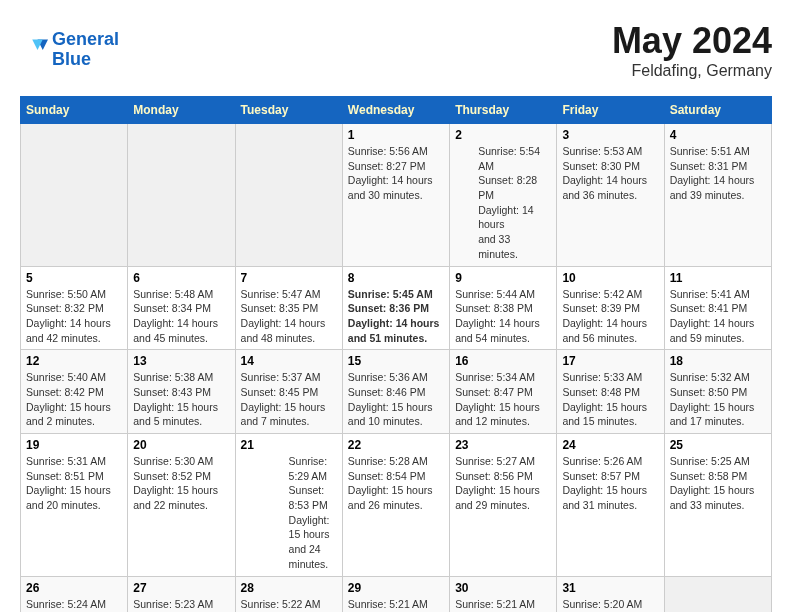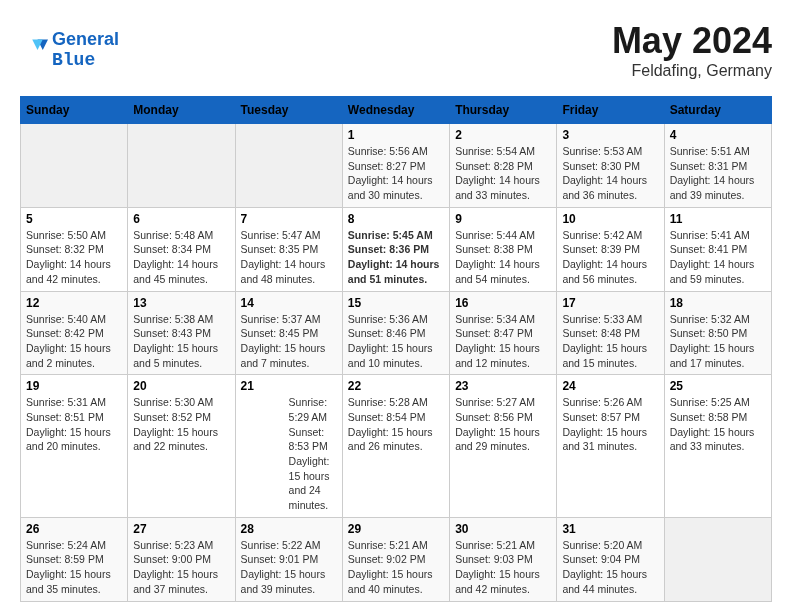--- a/index.html
+++ b/index.html
@@ -44,21 +44,21 @@
       font-size: 16px;
       color: #333;
     }
     table {
       width: 100%;
       border-collapse: collapse;
       font-size: 11px;
     }
     thead tr th {
       background: #1565c0;
-      color: #000000;
+      color: #fef9c3;
       text-align: left;
       padding: 6px 5px;
       font-size: 12px;
       font-weight: bold;
       border: 1px solid #1565c0;
     }
     tbody tr td {
       border: 1px solid #ccc;
       vertical-align: top;
       padding: 4px 5px;
@@ -89,21 +89,21 @@
 <body>
 
 <div class="header">
   <div class="logo">
     <svg class="logo-icon" viewBox="0 0 32 32">
       <polygon points="20,4 32,4 26,16" fill="#1565c0"></polygon>
       <polygon points="14,4 26,4 20,16" fill="#4fc3f7"></polygon>
     </svg>
     <div class="logo-text">
       <div><span>General</span></div>
-      <div><span style="color:#1565c0;font-family:Liberation Mono, monospace;">Blue</span></div>
+      <div><span style="color:#1565c0;">Blue</span></div>
     </div>
   </div>
   <div class="title-block">
     <div class="month-title">May 2024</div>
     <div class="subtitle">Feldafing, Germany</div>
   </div>
 </div>
 
 <table>
   <thead>
@@ -124,21 +124,21 @@
         <td class="empty"></td>
         <td>
           <span class="day-num">1</span>
           <div class="day-info" style="white-space: pre-line;">Sunrise: 5:56 AM
 Sunset: 8:27 PM
 Daylight: 14 hours
 and 30 minutes.</div>
         </td>
         <td>
           <span class="day-num">2</span>
-          <div class="day-info" style="white-space: pre-line;">Sunrise: 5:54 AM
+          <div class="day-info" style="white-space: pre-line; margin-left: 23px;">Sunrise: 5:54 AM
 Sunset: 8:28 PM
 Daylight: 14 hours
 and 33 minutes.</div>
         </td>
         <td>
           <span class="day-num">3</span>
           <div class="day-info" style="white-space: pre-line;">Sunrise: 5:53 AM
 Sunset: 8:30 PM
 Daylight: 14 hours
 and 36 minutes.</div>

